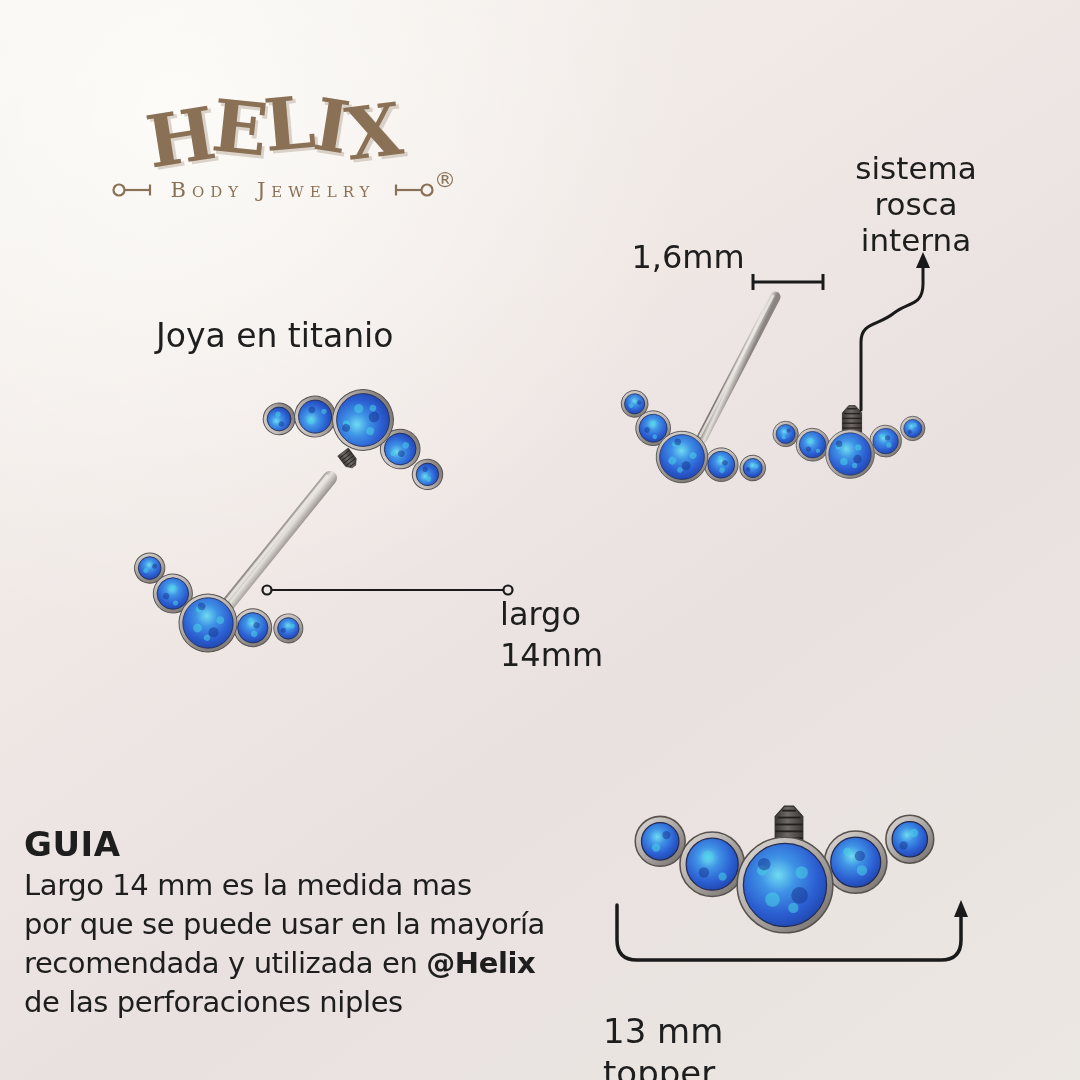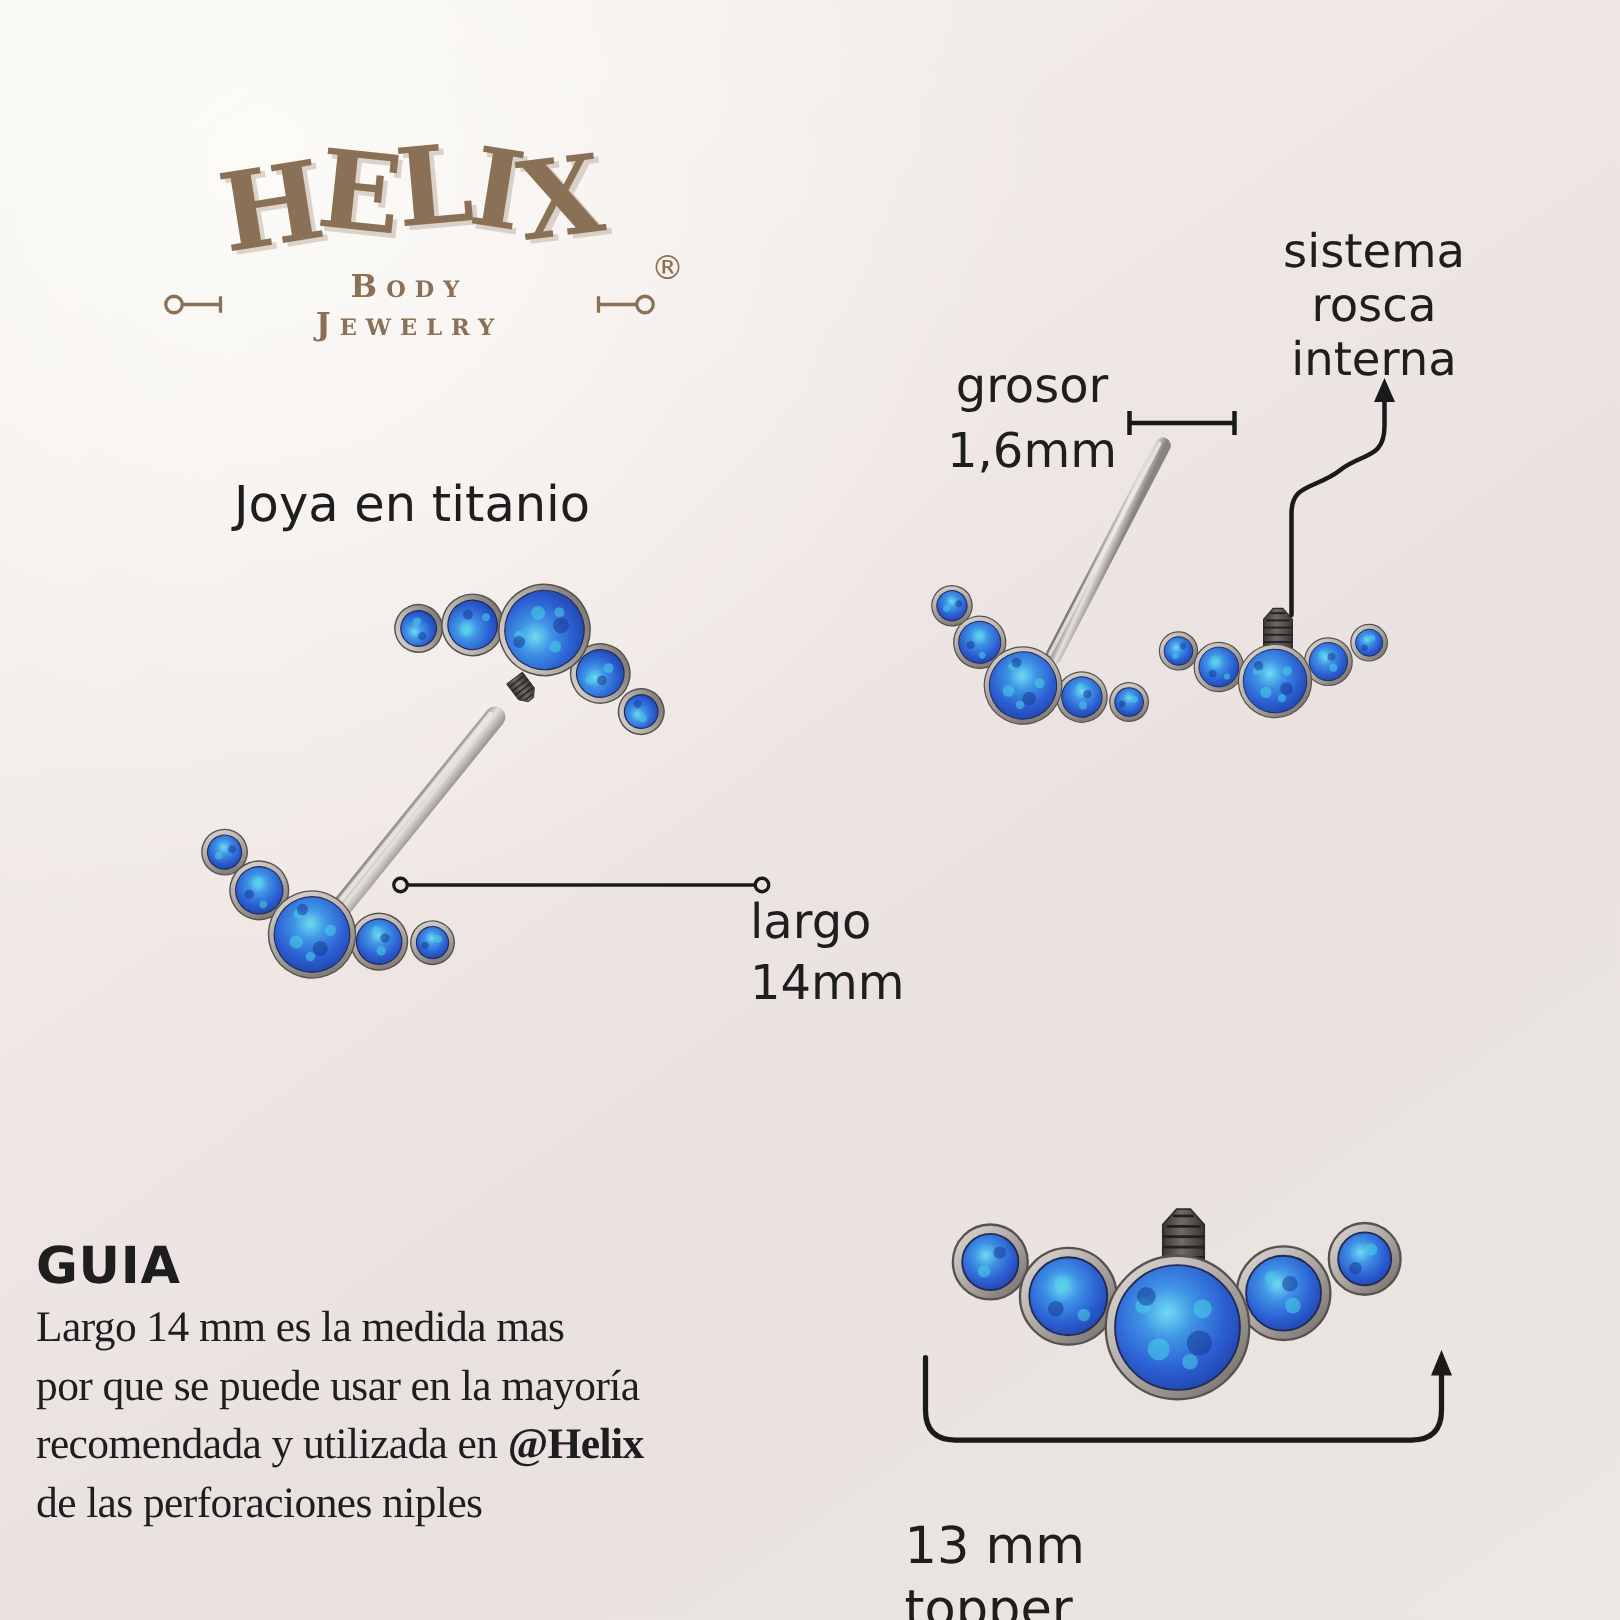--- a/index.html
+++ b/index.html
@@ -16,33 +16,33 @@
     letter-spacing:-2px;white-space:nowrap;text-shadow:3px 3px 0 rgba(138,113,86,.28);}
   .logo-word .hl{display:inline-block;}
   .hl:nth-child(1){transform:rotate(-9deg) translateY(6px);}
   .hl:nth-child(2){transform:rotate(6deg) translateY(-4px);}
   .hl:nth-child(3){transform:rotate(-5deg) translateY(-8px);}
   .hl:nth-child(4){transform:rotate(9deg) translateY(-6px);}
   .hl:nth-child(5){transform:rotate(-7deg) translateY(0px);}
   .logo-reg{position:absolute;right:-16px;top:48px;font-size:22px;font-family:"DejaVu Sans",sans-serif;
     font-weight:normal;text-shadow:none;}
   .logo-tagline{margin-top:6px;font-family:"DejaVu Serif",serif;font-variant:small-caps;
-    font-size:21px;letter-spacing:6px;display:flex;align-items:center;justify-content:center;gap:16px;font-weight:bold;}
+    font-size:21px;letter-spacing:6px;display:flex;align-items:center;justify-content:center;gap:16px;}
   .barbell-svg{flex:0 0 auto;}
   
   .lbl{position:absolute;white-space:nowrap;margin-top:44px;}
   .material-label{left:156px;top:272px;font-size:33px;}
   .thickness-label{left:598px;top:192px;width:180px;text-align:center;font-size:32px;line-height:43px;white-space:normal;}
   .thread-label{left:826px;top:106px;width:180px;text-align:center;font-size:31px;line-height:36px;white-space:normal;}
   .length-label{left:500px;top:550px;width:120px;text-align:left;font-size:32px;line-height:41px;white-space:normal;}
   .size-label{left:603px;top:966px;width:300px;font-size:34px;line-height:42px;white-space:normal;}
   
   .guide{position:absolute;left:24px;top:822px;width:560px;text-align:left;}
   .guide-title{font-size:34px;font-weight:bold;line-height:44px;letter-spacing:.5px;}
-  .guide-line{font-size:29px;line-height:39px;letter-spacing:-.4px;font-family:Liberation Serif, serif;}
+  .guide-line{font-size:29px;line-height:39px;letter-spacing:-.4px;}
   .guide-bold{font-weight:bold;}
   
   .illus{position:absolute;}
   .illus-left{left:40px;top:380px;}
   .illus-topright{left:610px;top:240px;}
   .illus-bottomright{left:590px;top:770px;}
 </style>
 </head>
 <body>
 
@@ -68,21 +68,20 @@
             <line x1="4" y1="8" x2="30" y2="8"></line>
             <line x1="5" y1="2.5" x2="5" y2="13.5"></line>
         </g>
       </svg>
     </div>
   </div>
 
   <div class="lbl material-label">Joya en titanio</div>
 
   <div class="lbl thickness-label">
-    <div>grosor</div>
     <div>1,6mm</div>
   </div>
 
   <div class="lbl thread-label">
     <div>sistema</div>
     <div>rosca</div>
     <div>interna</div>
   </div>
 
   <div class="lbl length-label">

